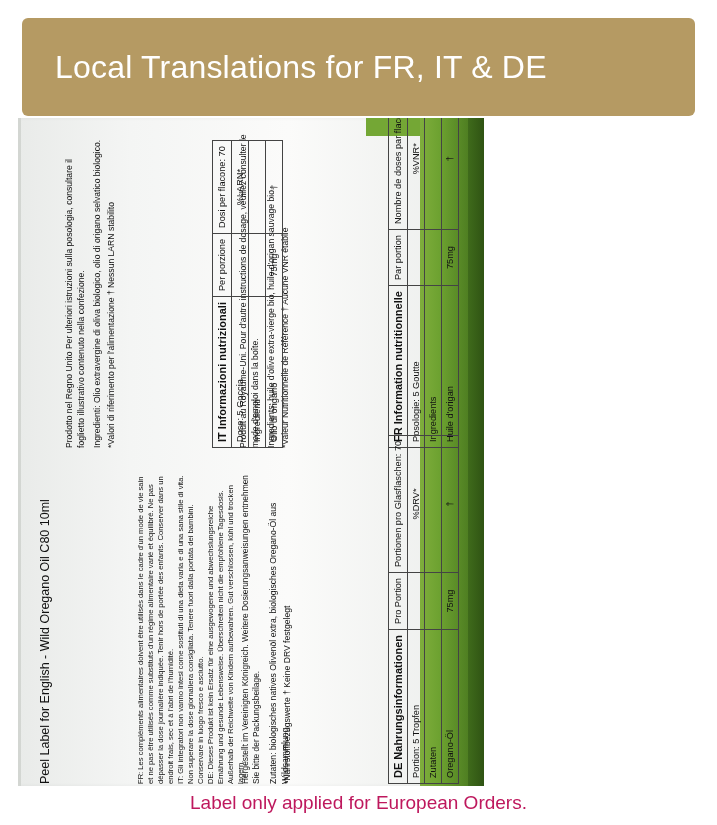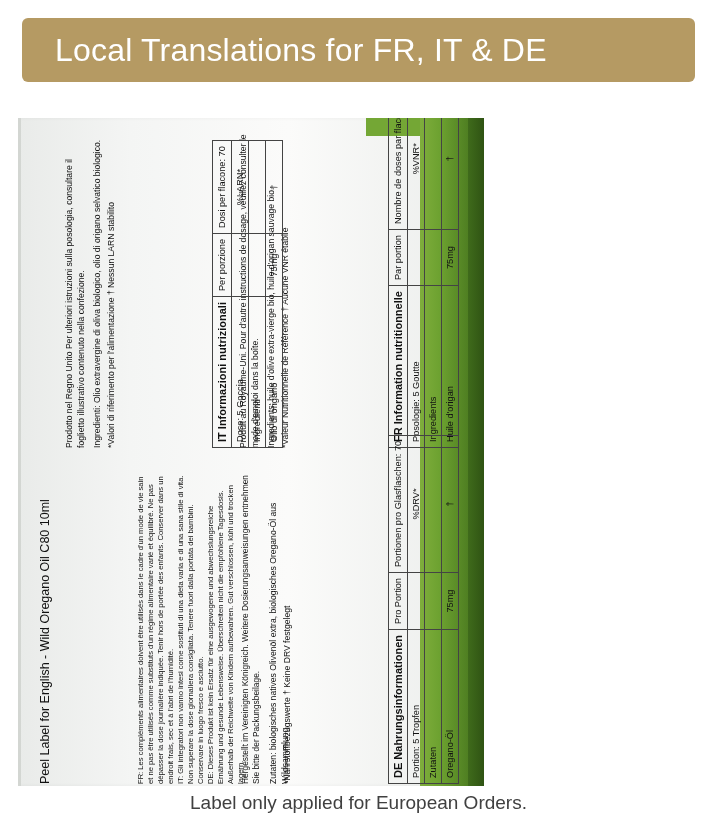--- a/index.html
+++ b/index.html
@@ -14,21 +14,21 @@
     position: relative;
     overflow: hidden;
   }
 
   
   .header-banner {
     position: absolute;
     left: 22px;
     top: 18px;
     width: 673px;
-    height: 64px;
+    height: 98px;
     background: #b59a63;
     border-radius: 6px;
     display: flex;
     align-items: center;
   }
   .header-title {
     color: #ffffff;
     font-size: 32px;
     font-weight: 400;
     letter-spacing: 0.2px;
@@ -37,21 +37,21 @@
   }
 
   
   .caption {
     position: absolute;
     left: 0;
     top: 792px;
     width: 717px;
     text-align: center;
     font-size: 19px;
-    color: #404040;
+    color: #be185d;
   }
 
   
   .photo {
     position: absolute;
     left: 16px;
     top: 118px;
     width: 684px;
     height: 668px;
     overflow: hidden;

